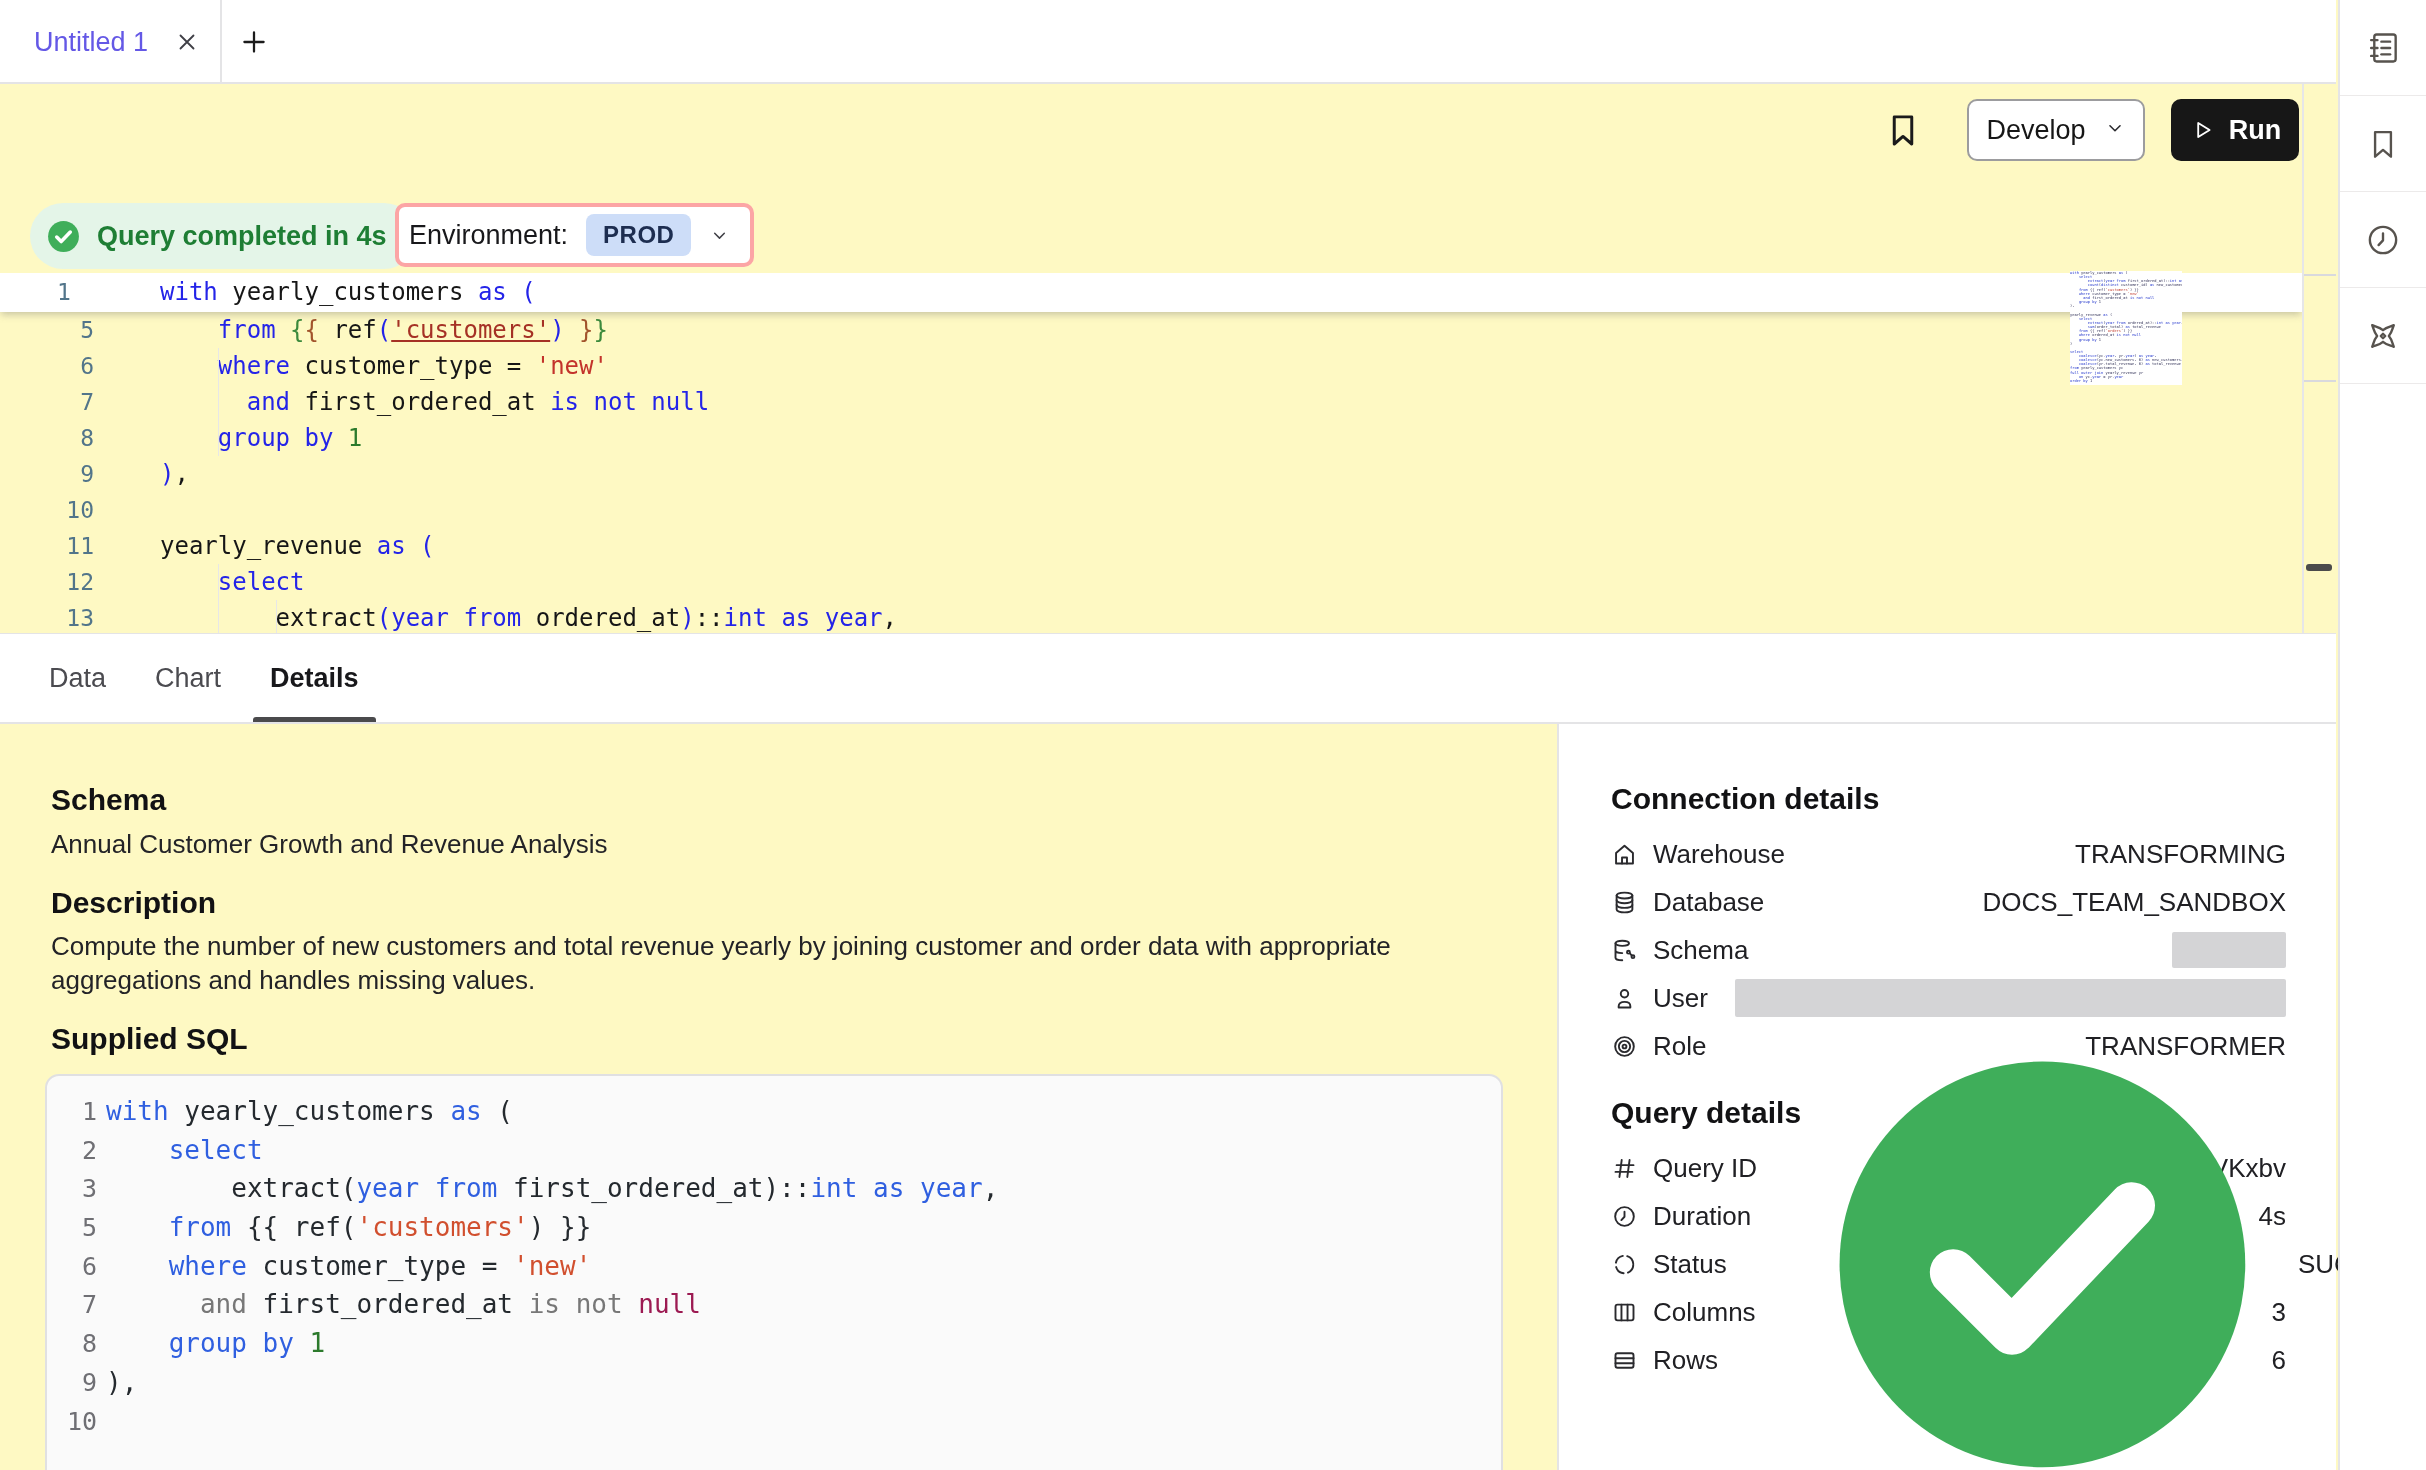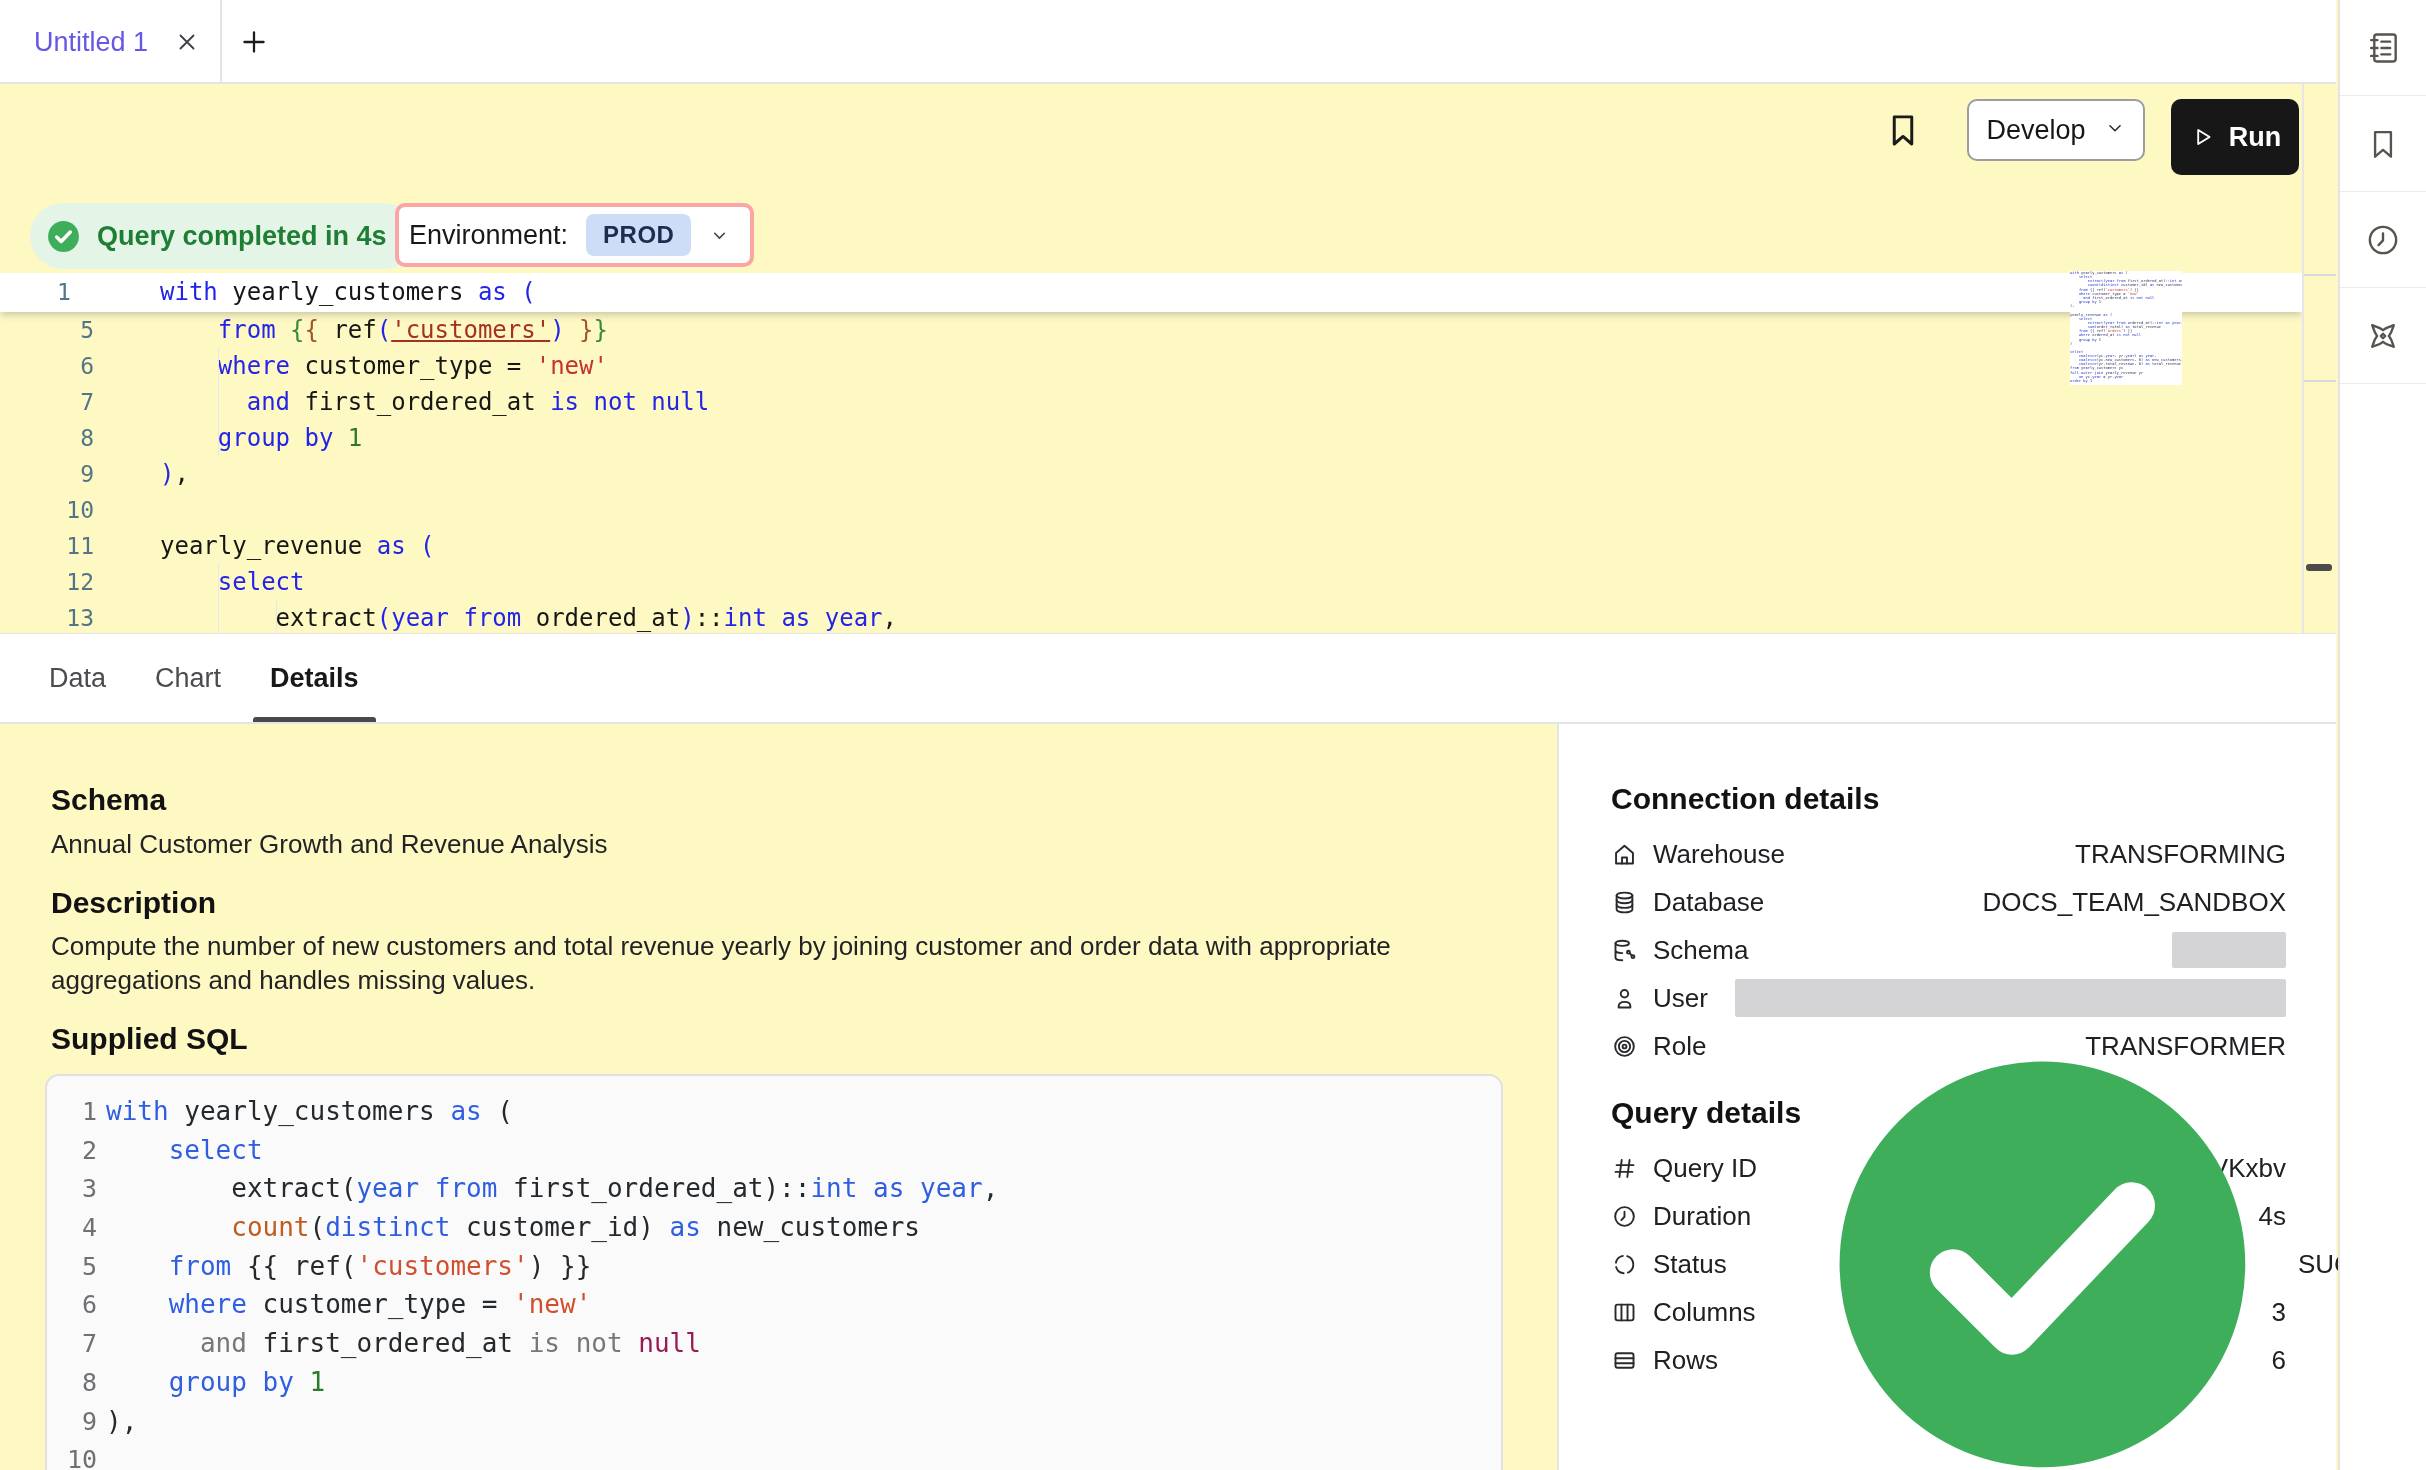--- a/index.html
+++ b/index.html
@@ -22,21 +22,21 @@
   .tab-close svg{ width:26px; height:26px; }
   .newtab{ position:absolute; left:238px; top:26px; width:32px; height:32px; color:#1b1b1b; cursor:pointer; }
   .newtab svg{ width:32px; height:32px; }
 
   
   .bm-btn{ position:absolute; left:1882px; top:109px; width:42px; height:42px; color:#1b1b1b; cursor:pointer; }
   .bm-btn svg{ width:42px; height:42px; }
   .develop-btn{ position:absolute; left:1967px; top:99px; width:178px; height:62px; border:2px solid #9c9c9e; border-radius:10px;
     display:flex; align-items:center; justify-content:center; gap:18px; font-size:27px; color:#161616; font-weight:500; background:#fff; cursor:pointer; }
   .develop-btn svg{ width:22px; height:22px; color:#2a2a2e; }
-  .run-btn{ position:absolute; left:2171px; top:99px; width:128px; height:76px; background:var(--run-bg,#171717); border-radius:10px;
+  .run-btn{ position:absolute; left:2171px; top:99px; width:128px; height:62px; background:var(--run-bg,#171717); border-radius:10px;
     color:#fff; display:flex; align-items:center; justify-content:center; gap:14px; font-size:27px; font-weight:600; cursor:pointer; }
   .run-btn svg{ width:26px; height:26px; }
 
   
   .qpill{ position:absolute; left:30px; top:203px; height:66px; border-radius:33px; background:var(--green-bg,#e4f5e8);
     display:inline-flex; align-items:center; padding:0 30px 0 15px; gap:15px; }
   .qpill-text{ font-size:27px; font-weight:600; color:var(--green-text,#1e7e34); }
   .qpill svg{ width:37px; height:37px; }
   .envbox{ position:absolute; left:395px; top:203px; height:64px; border:4px solid #fca5a5; border-radius:10px; background:#fff;
     display:inline-flex; align-items:center; padding:0 20px 0 10px; gap:18px; cursor:pointer; }
@@ -214,21 +214,20 @@
 
     <div class="pos d-h" style="left:51px; top:783px;">Schema</div>
     <div class="pos d-text" style="left:51px; top:829px;">Annual Customer Growth and Revenue Analysis</div>
     <div class="pos d-h" style="left:51px; top:886px;">Description</div>
     <div class="pos d-text" style="left:51px; top:929px; width:1370px; line-height:34px;">Compute the number of new customers and total revenue yearly by joining customer and order data with appropriate aggregations and handles missing values.</div>
     <div class="pos d-h" style="left:51px; top:1022px;">Supplied SQL</div>
     <div class="sqlbox" id="sql-lines">
         <div class="srow"><span class="sln">1</span><span class="scode"><span class="tk-k">with</span><span class="tk-t"> yearly_customers </span><span class="tk-k">as</span><span class="tk-t"> (</span></span></div>
         <div class="srow"><span class="sln">2</span><span class="scode"><span class="tk-t">    </span><span class="tk-k">select</span></span></div>
         <div class="srow"><span class="sln">3</span><span class="scode"><span class="tk-t">        extract(</span><span class="tk-k">year</span><span class="tk-t"> </span><span class="tk-k">from</span><span class="tk-t"> first_ordered_at)::</span><span class="tk-k">int</span><span class="tk-t"> </span><span class="tk-k">as</span><span class="tk-t"> </span><span class="tk-k">year</span><span class="tk-t">,</span></span></div>
-        <div class="srow"><span class="sln">4</span><span class="scode"><span class="tk-t">        </span><span class="tk-fn">count</span><span class="tk-t">(</span><span class="tk-k">distinct</span><span class="tk-t"> customer_id) </span><span class="tk-k">as</span><span class="tk-t"> new_customers</span></span></div>
         <div class="srow"><span class="sln">5</span><span class="scode"><span class="tk-t">    </span><span class="tk-k">from</span><span class="tk-t"> {{ ref(</span><span class="tk-s">'customers'</span><span class="tk-t">) }}</span></span></div>
         <div class="srow"><span class="sln">6</span><span class="scode"><span class="tk-t">    </span><span class="tk-k">where</span><span class="tk-t"> customer_type = </span><span class="tk-s">'new'</span></span></div>
         <div class="srow"><span class="sln">7</span><span class="scode"><span class="tk-t">      </span><span class="tk-o">and</span><span class="tk-t"> first_ordered_at </span><span class="tk-o">is</span><span class="tk-t"> </span><span class="tk-o">not</span><span class="tk-t"> </span><span class="tk-nu">null</span></span></div>
         <div class="srow"><span class="sln">8</span><span class="scode"><span class="tk-t">    </span><span class="tk-k">group</span><span class="tk-t"> </span><span class="tk-k">by</span><span class="tk-t"> </span><span class="tk-n">1</span></span></div>
         <div class="srow"><span class="sln">9</span><span class="scode"><span class="tk-t">),</span></span></div>
         <div class="srow"><span class="sln">10</span><span class="scode"></span></div>
       </div>
 
     <div class="dright">
       <div class="d-h">Connection details</div>

